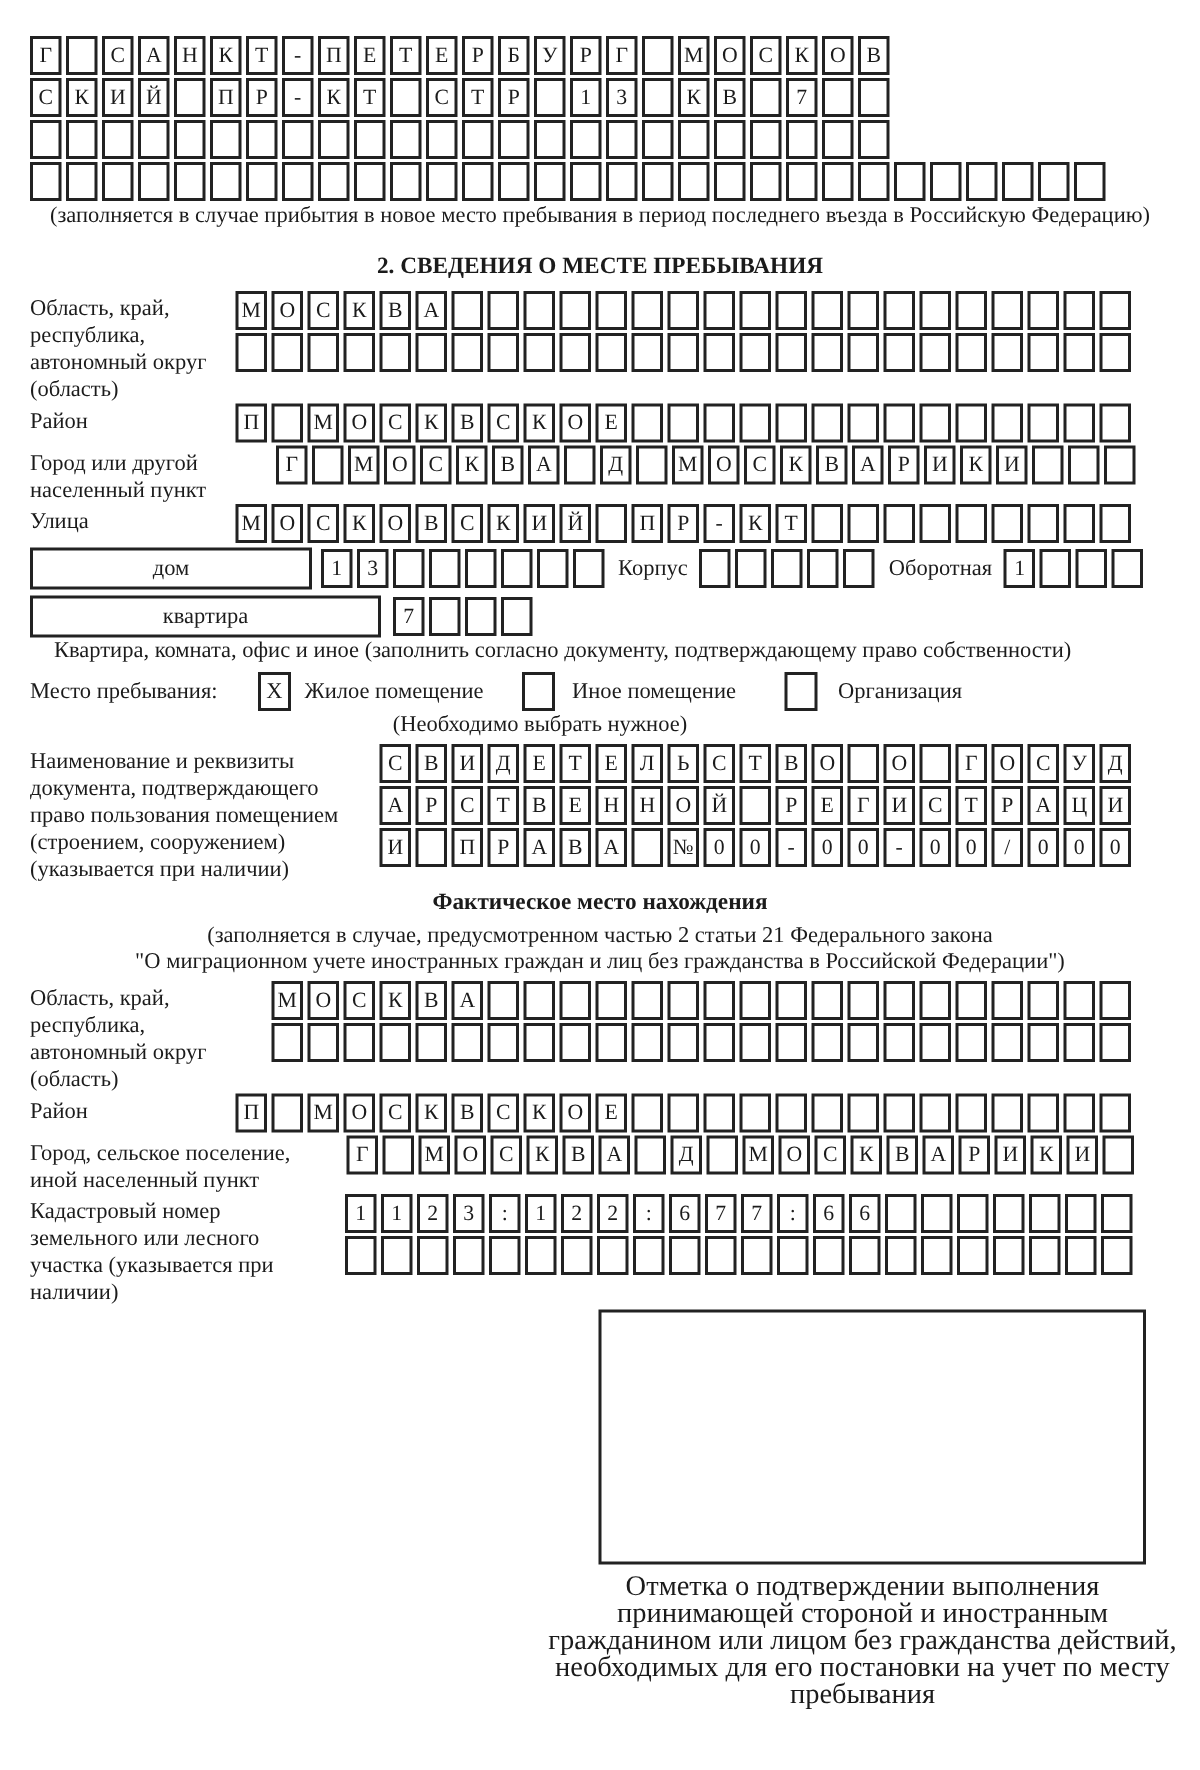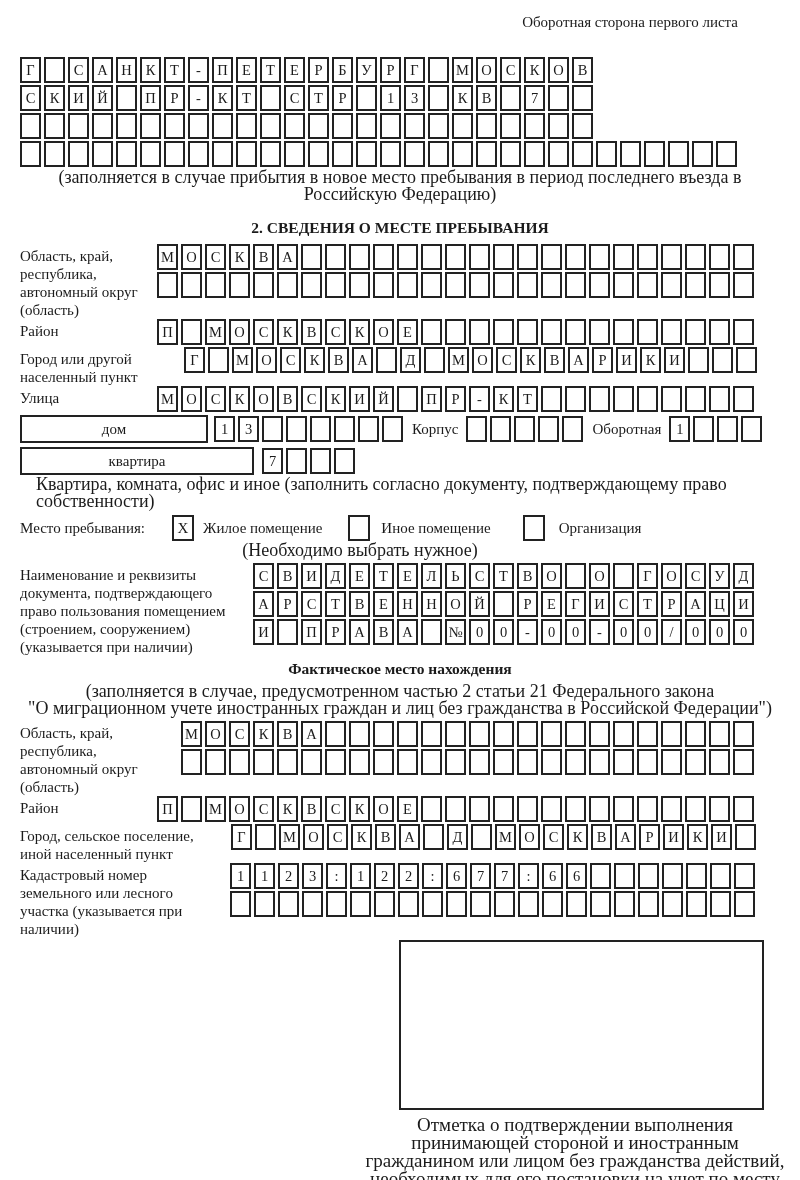--- a/index.html
+++ b/index.html
@@ -7,42 +7,41 @@
        font-family:"Liberation Serif","DejaVu Serif",serif;font-size:15px;}
   .page{padding:0 20px;box-sizing:border-box;width:800px;}
   .top-title{margin-top:14px;height:19px;text-align:right;padding-right:42px;font-size:15px;}
   .frow{display:flex;align-items:flex-start;}
   .flabel{flex:none;line-height:18px;padding-top:3px;padding-right:10px;box-sizing:border-box;}
   .cellgroup{flex:none;}
   .cellrow{display:flex;margin-bottom:2px;}
   .cell{box-sizing:border-box;flex:none;width:21px;height:26px;border:2px solid #222;
         margin-right:3px;display:flex;align-items:center;justify-content:center;
         font-size:14.5px;line-height:1;background:#fff;}
-  .note{font-size:18px;line-height:17px;}
+  .note{font-size:15px;line-height:17px;}
   .center{text-align:center;}
   .sec-title{font-weight:bold;font-size:15.5px;text-align:center;margin-top:16px;height:21px;}
   .named-box{box-sizing:border-box;border:2px solid #222;height:28px;display:flex;
              align-items:center;justify-content:center;flex:none;background:#fff;}
   .inline-label{flex:none;line-height:28px;margin:0 8px 0 6px;}
   .checkbox{box-sizing:border-box;flex:none;width:22px;height:26px;border:2px solid #222;
             display:flex;align-items:center;justify-content:center;font-size:15px;background:#fff;}
   .opt-label{line-height:26px;}
   .mesto-row{margin-top:4px;height:28px;align-items:center;}
   .stamp-box{box-sizing:border-box;margin-left:379px;margin-top:2px;width:365px;height:170px;
              border:2px solid #222;background:#fff;}
   .stamp-caption{margin-left:340px;margin-top:6px;width:430px;text-align:center;
                  font-size:19px;line-height:18px;}
   .mt2{margin-top:2px;} .mt4{margin-top:4px;}
 </style>
 </head>
 <body>
 
 <div class="page">
 
-  <div class="top-title">Оборотная сторона первого листа</div>
 
   <div class="frow" style="margin-top:24px">
     <div class="cellgroup">
       <div class="cellrow">
           <span class="cell">Г</span>
           <span class="cell"></span>
           <span class="cell">С</span>
           <span class="cell">А</span>
           <span class="cell">Н</span>
           <span class="cell">К</span>

